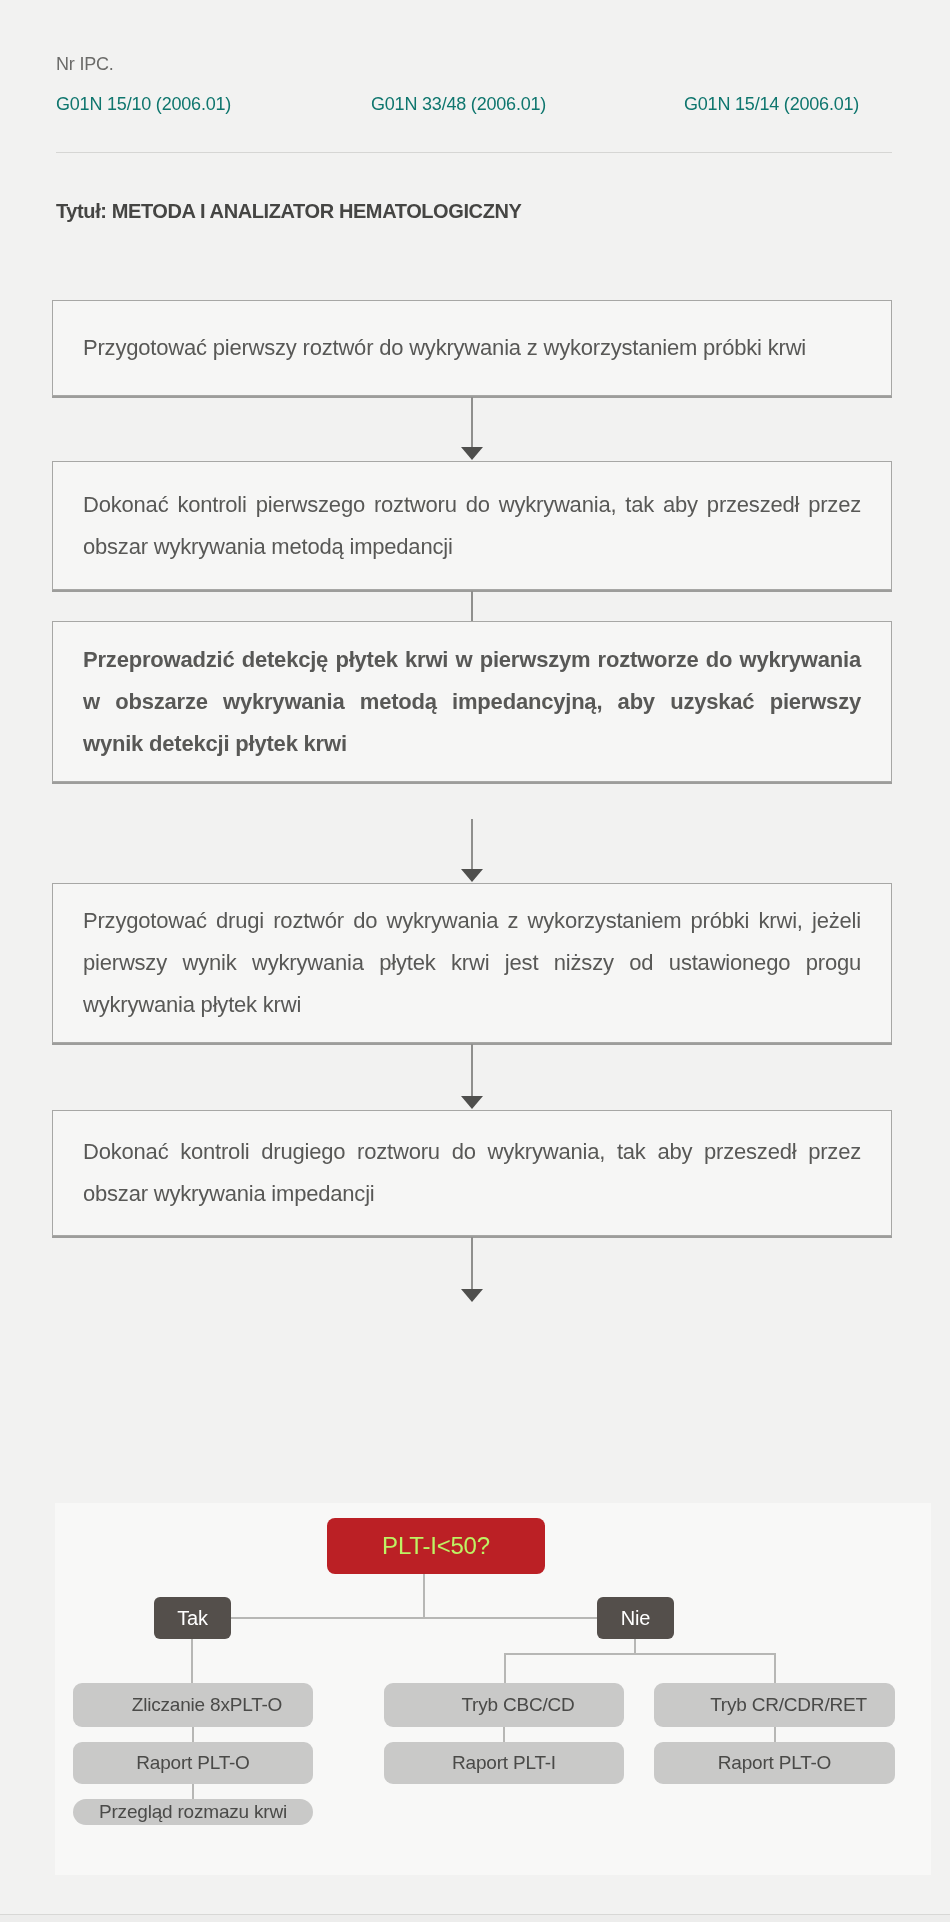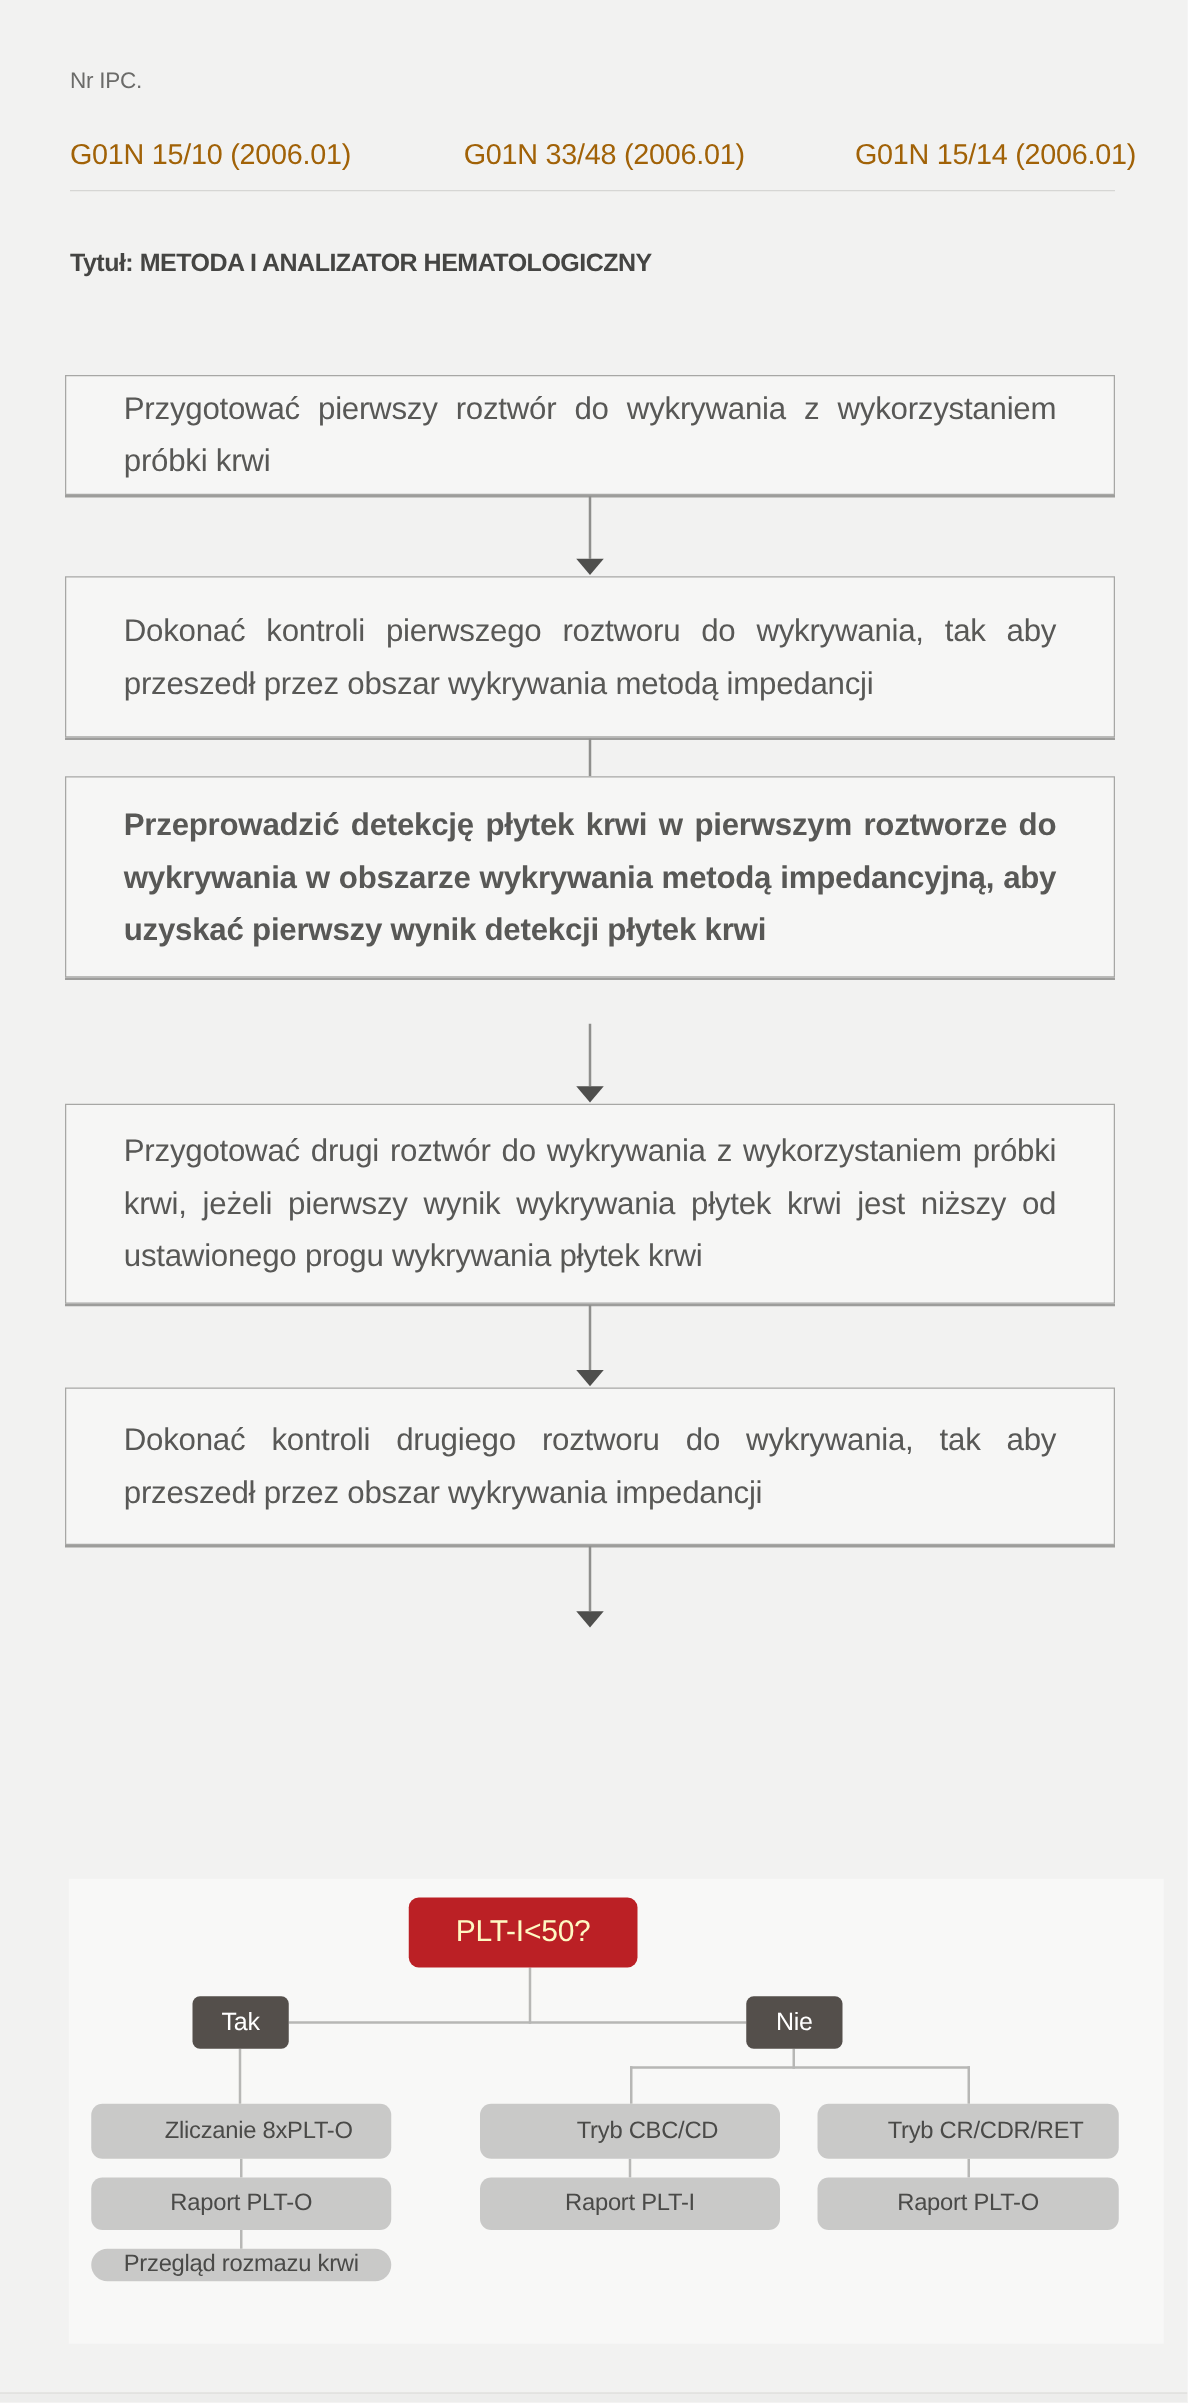--- a/index.html
+++ b/index.html
@@ -4,56 +4,56 @@
 <style>
   html,body{margin:0;padding:0;}
   body{font-family:"Liberation Sans","DejaVu Sans",sans-serif;}
   .screen{
     position:relative;width:950px;height:1922px;
     background:#f2f2f1;overflow:hidden;
     letter-spacing:-0.2px;
   }
   
   .hdr-label{position:absolute;left:56px;top:54px;font-size:18px;color:#6b6b69;}
-  .ipc-code{position:absolute;top:110px;font-size:23px;color:#a16207;white-space:nowrap;}
+  .ipc-code{position:absolute;top:94px;font-size:18px;color:#0f766e;white-space:nowrap;}
   .ipc-0{left:56px;} .ipc-1{left:371px;} .ipc-2{left:684px;}
   .hdr-divider{position:absolute;left:56px;top:152px;width:836px;height:1px;background:#d6d6d4;}
   .doc-title{position:absolute;left:56px;top:200px;font-size:20px;font-weight:bold;color:#454543;letter-spacing:-0.4px;}
   
   .step{
     position:absolute;left:52px;width:840px;box-sizing:border-box;
     background:#f6f6f5;border:1px solid #a7a7a5;
     box-shadow:0 2px 0 #9d9d9b;
     display:flex;align-items:center;
     padding:0 30px;
   }
   .step p{
-    margin:16px;width:100%;
-    font-size:25px;line-height:42px;color:#585856;
+    margin:0;width:100%;
+    font-size:22px;line-height:42px;color:#585856;
     text-align:justify;
   }
   .s1{top:300px;height:96px;}
   .s2{top:461px;height:129px;}
   .s3{top:621px;height:161px;font-weight:bold;}
   .s4{top:883px;height:160px;}
   .s5{top:1110px;height:126px;}
   .s6{top:1303px;height:157px;}
   
   .arrow{position:absolute;left:461px;width:22px;display:flex;flex-direction:column;align-items:center;}
   .arrow .stem{width:2px;background:#8f8f8d;flex:1;}
   .arrow .head{width:0;height:0;border-left:11px solid transparent;border-right:11px solid transparent;border-top:13px solid #4f4f4d;}
   .a1{top:397px;height:63px;}
   .a2{top:591px;height:65px;}
   .a3{top:819px;height:63px;}
   .a4{top:1044px;height:65px;}
   .a5{top:1237px;height:65px;}
   
   .tree-panel{position:absolute;left:55px;top:1503px;width:876px;height:372px;background:#f8f8f7;}
   .node{position:absolute;display:flex;align-items:center;justify-content:center;box-sizing:border-box;white-space:nowrap;}
-  .root-node{left:272px;top:15px;width:183px;height:56px;background:#bb2025;border-radius:8px;color:#fef9c3;font-size:24px;}
+  .root-node{left:272px;top:15px;width:218px;height:56px;background:#bb2025;border-radius:8px;color:#bef264;font-size:24px;}
   .decision-node{width:77px;height:42px;background:#544f4b;border-radius:6px;color:#ffffff;font-size:20px;}
   .tak{left:99px;top:94px;}
   .nie{left:542px;top:94px;}
   .leaf{background:#c9c9c8;border-radius:9px;color:#4a4a48;font-size:19px;}
   .col-l{left:18px;width:240px;}
   .col-m{left:329px;width:240px;}
   .col-r{left:599px;width:241px;}
   .row-a{top:180px;height:44px;padding-left:28px;}
   .row-b{top:239px;height:42px;}
   .row-c{top:296px;height:26px;border-radius:21px;}

